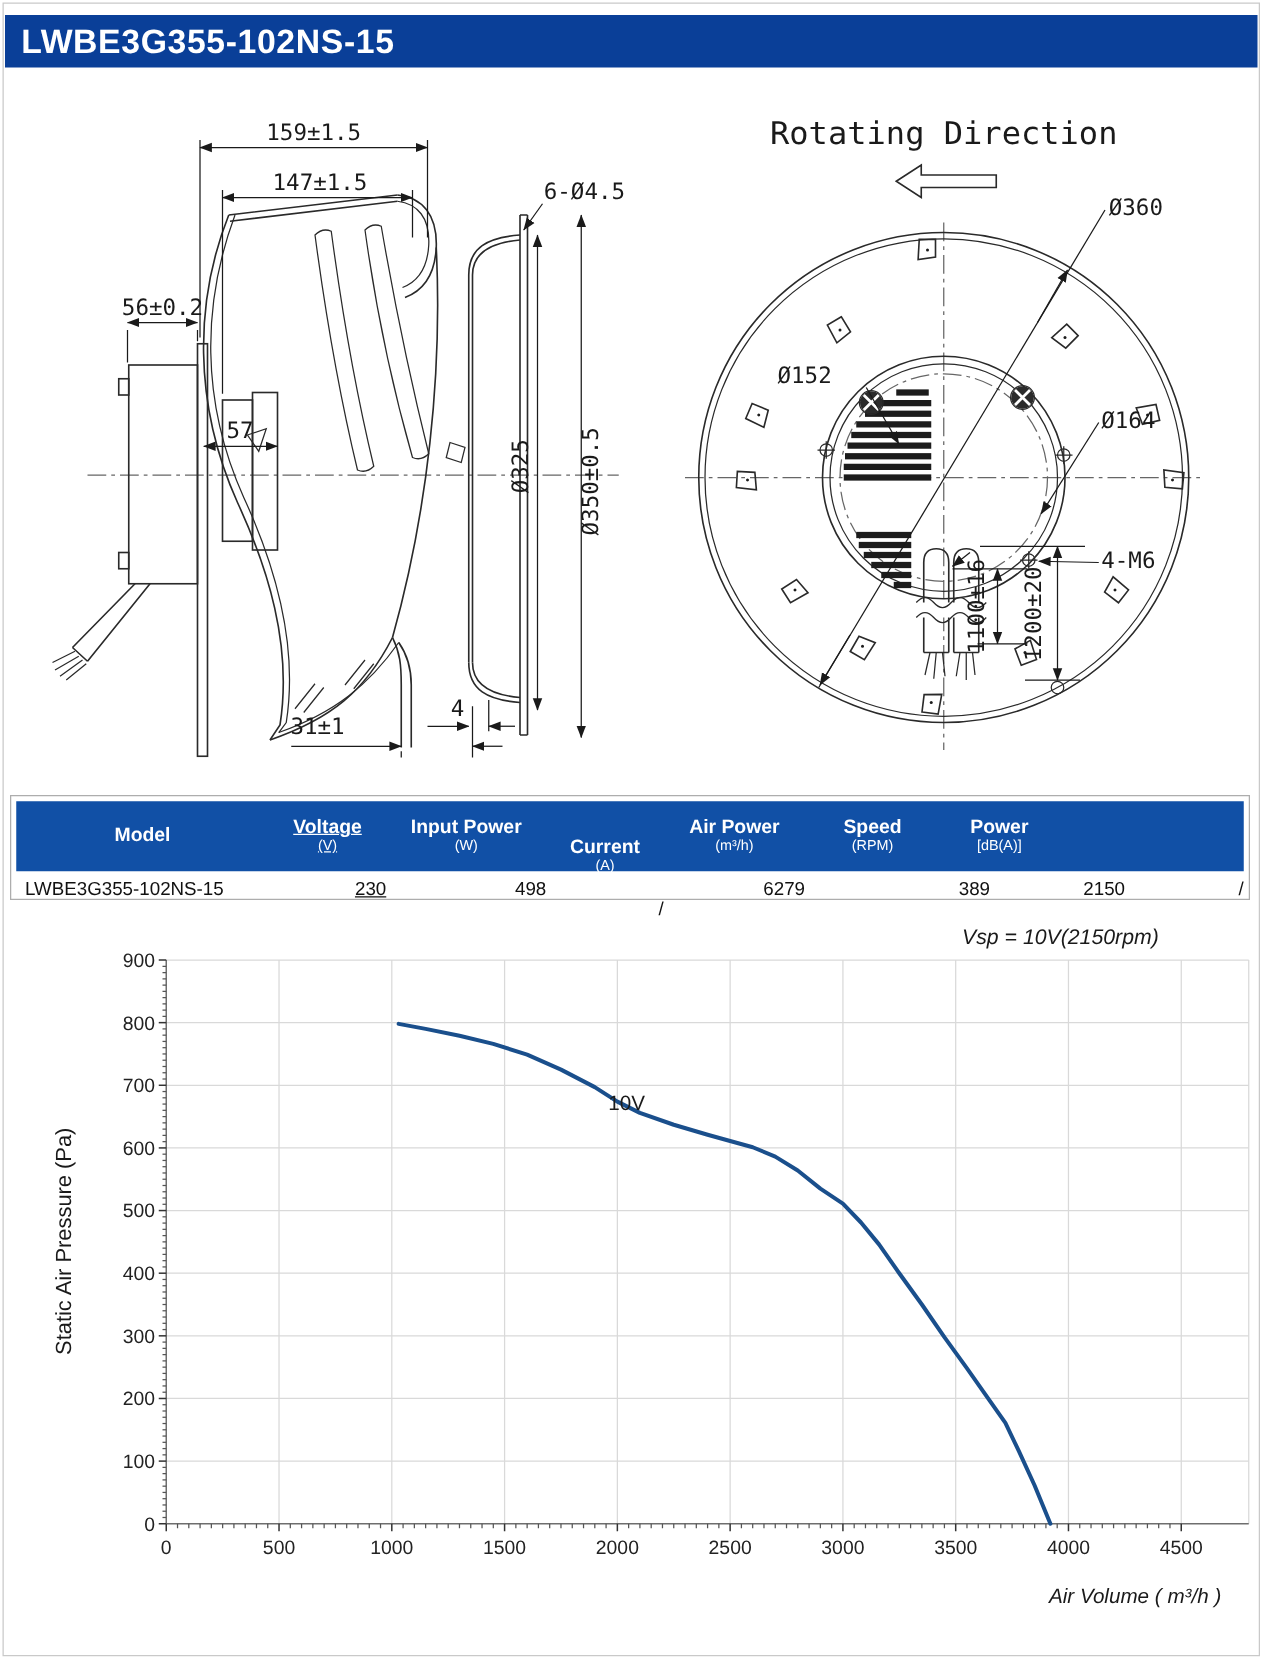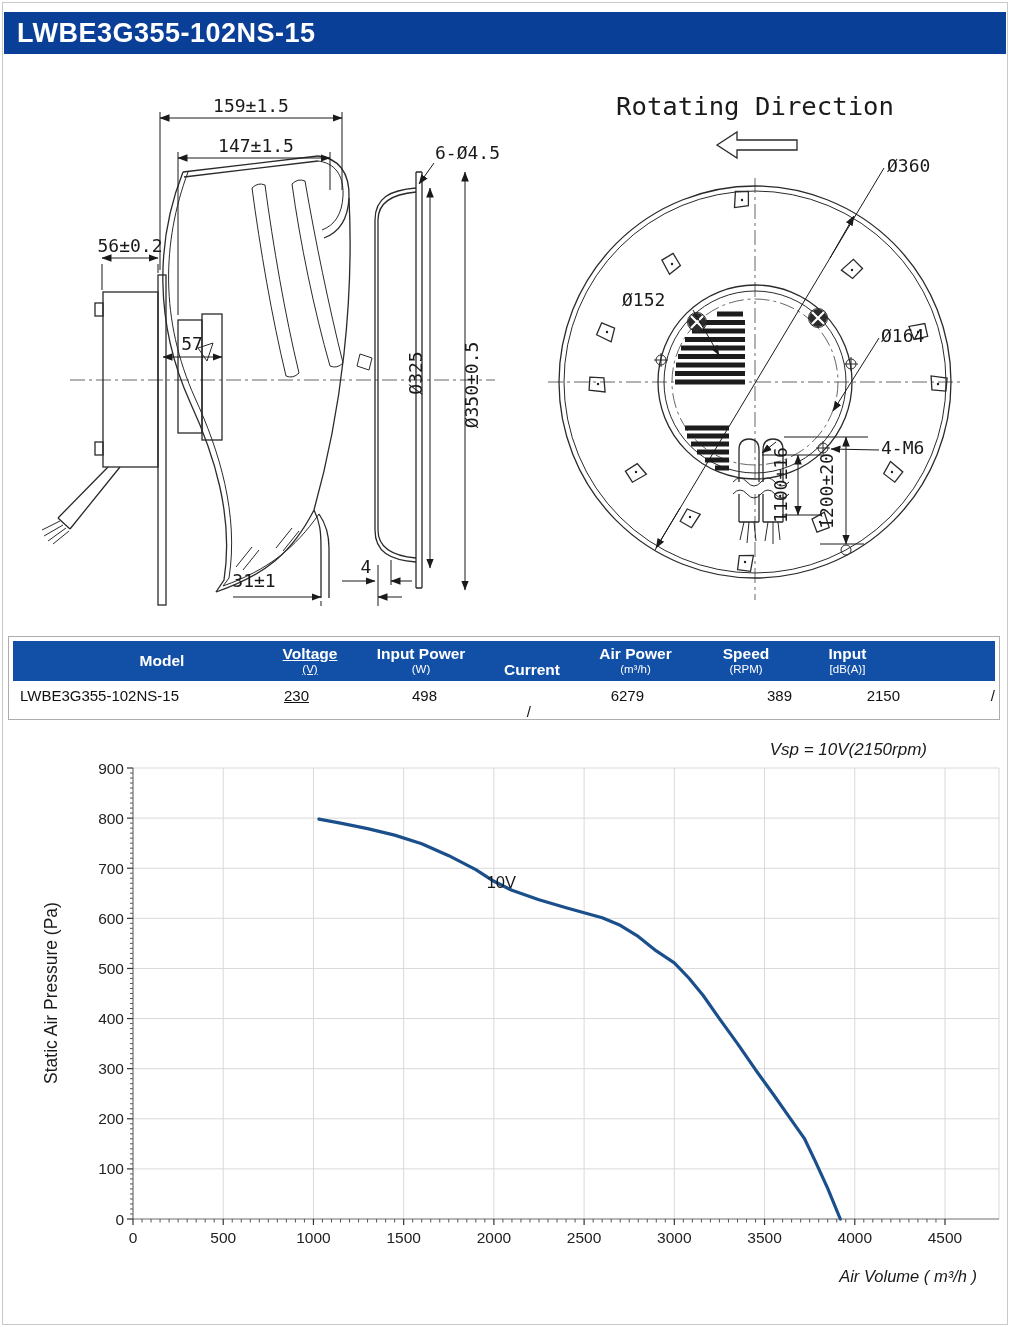--- a/index.html
+++ b/index.html
@@ -15,22 +15,22 @@
   svg text{fill:#1a1a1a;}
   .cad{font-family:"DejaVu Sans Mono",monospace;font-size:18px;}
   .cad-big{font-family:"DejaVu Sans Mono",monospace;font-size:25px;}
   .ln{stroke:var(--draw,#2a2a2a);stroke-width:1.3;fill:none;}
   .lnthin{stroke:var(--draw,#2a2a2a);stroke-width:1;fill:none;}
   .dim{stroke:#1a1a1a;stroke-width:1;fill:none;}
   .cl{stroke:#666;stroke-width:1;fill:none;stroke-dasharray:15 4 3 4;}
   
   .spec-wrap{position:absolute;left:8px;top:636px;width:992px;height:84px;
        border:1px solid #adadad;box-sizing:border-box;background:#fff;}
-  .spec-head{margin:4px 4px 0 4px;height:40px;display:flex;
-       background:var(--table-bg,#1150a6);color:#fff;padding-left:48px;}
+  .spec-head{margin:4px 4px 0 4px;height:56px;display:flex;
+       background:var(--table-bg,#1150a6);color:#fff;}
   .spec-row{margin:0 4px;height:28px;display:flex;align-items:center;font-size:15px;color:#111;}
   .hcell{display:flex;flex-direction:column;align-items:center;justify-content:center;line-height:1.15;}
   .hcell .lab{font-size:15.5px;font-weight:600;}
   .hcell .unit{font-size:11.5px;font-weight:400;}
   .hcell .unit:empty{display:none;}
   .dcell{text-align:right;}
   .c0{width:202px;} .c1{width:94px;text-decoration:underline;} .c2{width:128px;} .c3{width:94px;margin-top:32px;}
   .c4{width:113px;} .c5{width:148px;} .c6{width:108px;} .c7{width:95px;}
   .spec-row .c0{text-align:left;padding-left:7px;box-sizing:border-box;}
   
@@ -274,21 +274,21 @@
       </div>
     <div class="hcell c4">
       <span class="lab">Air Power</span>
       <span class="unit">(m³/h)</span>
       </div>
     <div class="hcell c6">
       <span class="lab">Speed</span>
       <span class="unit">(RPM)</span>
       </div>
     <div class="hcell c7">
-      <span class="lab">Input</span>
+      <span class="lab">Power</span>
       <span class="unit">[dB(A)]</span>
       </div>
   </div>
   <div class="spec-row">
     <div class="dcell c0">LWBE3G355-102NS-15</div>
     <div class="dcell c1">230</div>
     <div class="dcell c2">498</div>
     <div class="dcell c3">/</div>
     <div class="dcell c4">6279</div>
     <div class="dcell c5">389</div>

